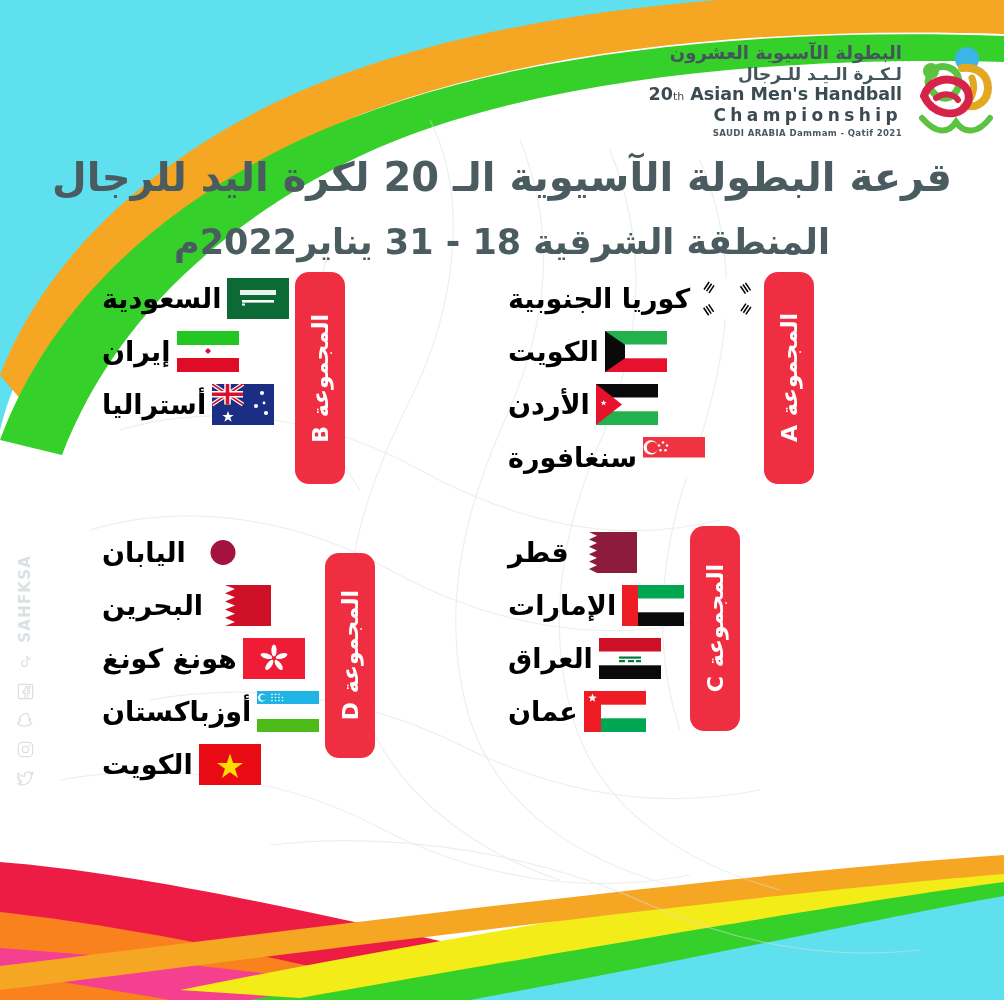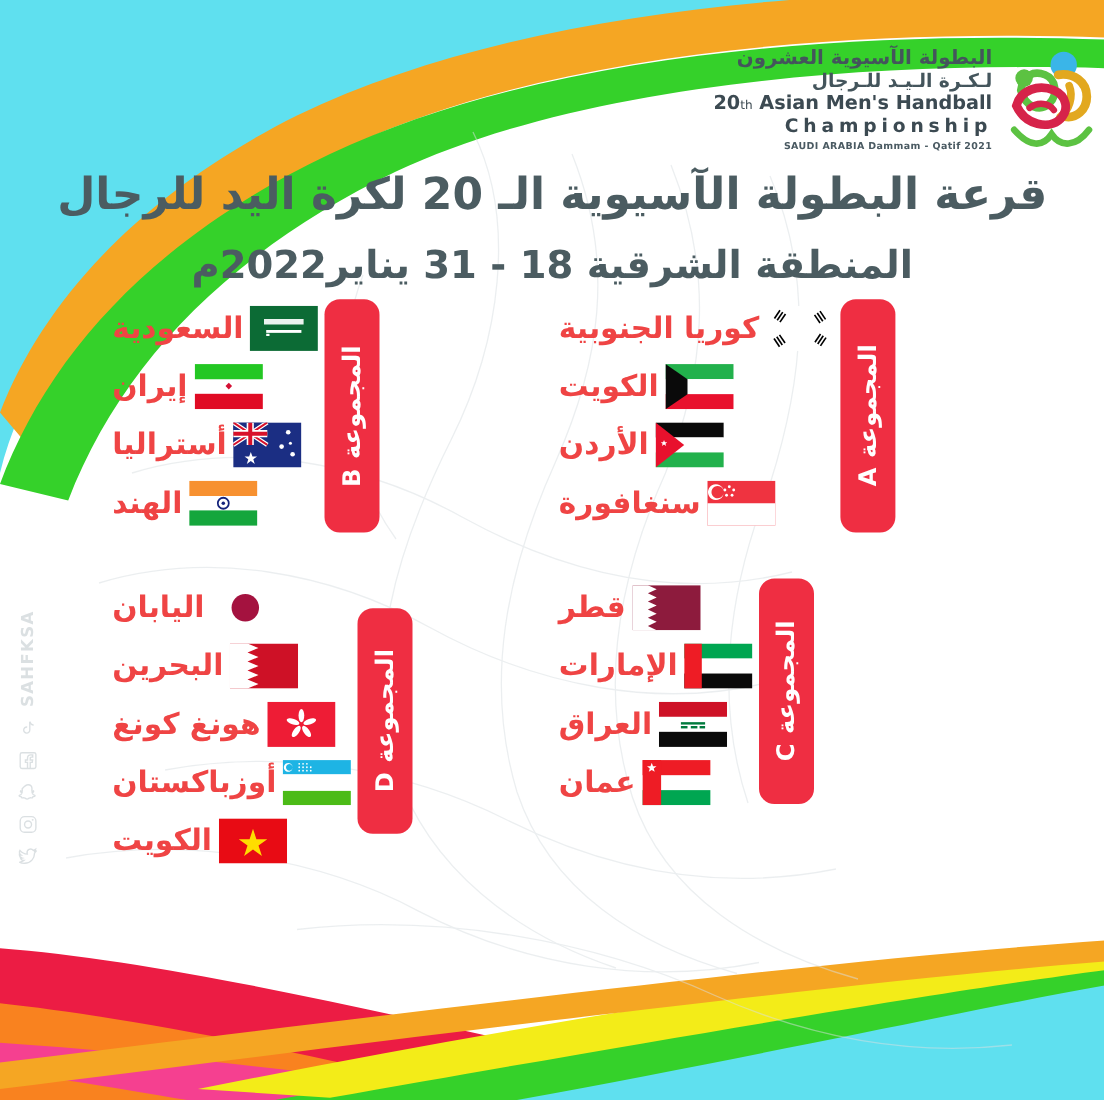--- a/index.html
+++ b/index.html
@@ -111,21 +111,21 @@
     gap: 0;
   }
   .flag-cell {
     width: 74px; flex: 0 0 74px;
     display: flex; align-items: center; justify-content: center;
   }
   .flag { width: 62px; height: 41px; display: block; }
   .team-name {
     font-size: 27px;
     font-weight: 700;
-    color: #ef4444;
+    color: #000000;
     text-align: right;
     white-space: nowrap;
     padding-left: 6px;
     direction: rtl;
   }
 
   
   .social-rail {
     position: absolute;
     left: 8px; top: 555px;
@@ -255,32 +255,20 @@
                   <path d="M15.5,0 V20.5 M0,10.25 H31" stroke="#d8112a" stroke-width="3.6"></path>
                 </g>
                 <path d="M16 27 l1.5 4 4.2 0 -3.4 2.6 1.3 4.2 -3.6-2.6 -3.6 2.6 1.3-4.2 -3.4-2.6 4.2 0z" fill="#fff"></path>
                 <circle cx="50" cy="9" r="2.1" fill="#fff"></circle>
                   <circle cx="44" cy="22" r="2.1" fill="#fff"></circle>
                 <circle cx="54" cy="29" r="2.1" fill="#fff"></circle>
                   <circle cx="52" cy="19" r="1.4" fill="#fff"></circle>
               </svg>
             </div>
             <div class="team-name">أستراليا</div>
-          </div>
-          <div class="team-row" style="height:53px">
-            <div class="flag-cell">
-              <svg class="flag" viewBox="0 0 62 41">
-                  <rect width="62" height="14" fill="#f79130"></rect>
-                  <rect y="14" width="62" height="13" fill="#fff"></rect>
-                  <rect y="27" width="62" height="14" fill="#15a63c"></rect>
-                  <circle cx="31" cy="20.5" r="5" fill="none" stroke="#14237c" stroke-width="1.6"></circle>
-                  <circle cx="31" cy="20.5" r="1.6" fill="#14237c"></circle>
-                </svg>
-            </div>
-            <div class="team-name">الهند</div>
           </div>
         </div>
       </div>
 
       <div class="group group-col-right">
         <div class="group-badge" style="height:212px">
           <span class="badge-text">المجموعة A</span>
         </div>
         <div class="group-rows">
           <div class="team-row" style="height:53px">

